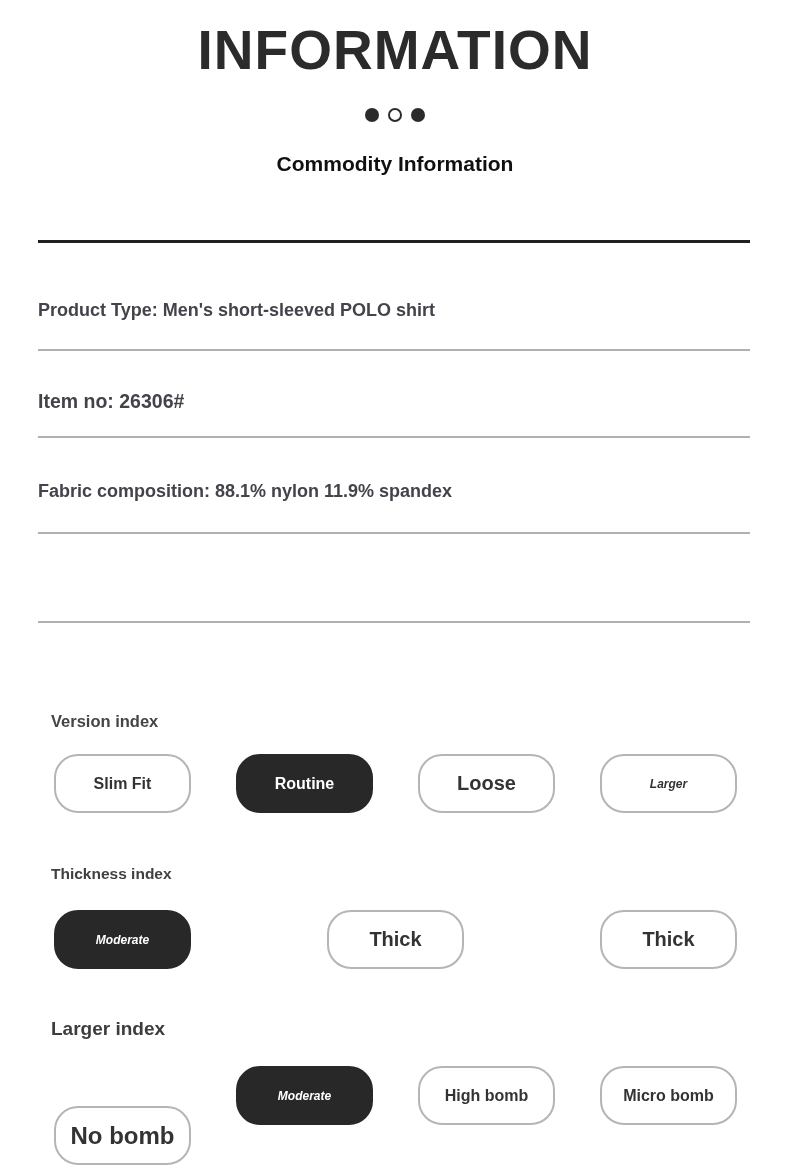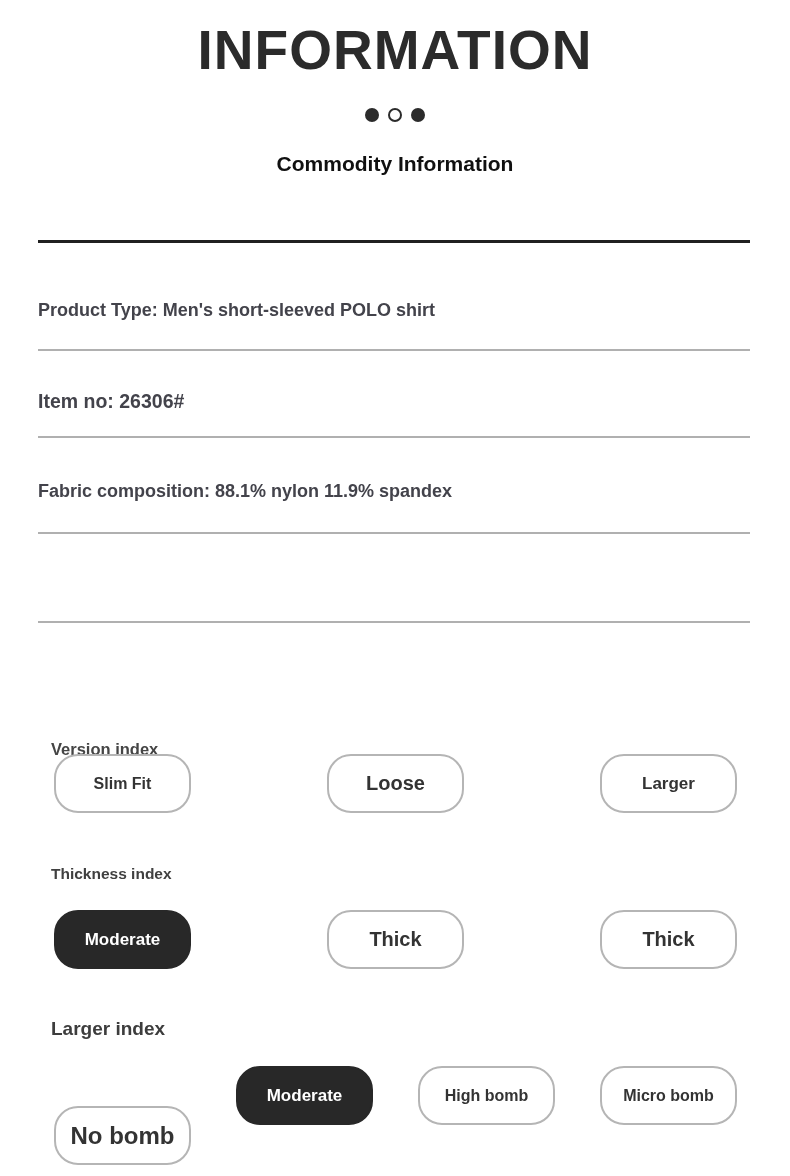--- a/index.html
+++ b/index.html
@@ -75,21 +75,21 @@
   .spec-4 { top: 569px; font-size: 21.5px; }
 
   
   .group-label {
     position: absolute;
     left: 51px;
     font-weight: 700;
     color: #454545;
     white-space: nowrap;
   }
-  .label-1 { top: 712px; font-size: 16.5px; margin-top: 28px; }
+  .label-1 { top: 712px; font-size: 16.5px; }
   .label-2 { top: 865px; font-size: 15.5px; color: #404040; }
   .label-3 { top: 1018px; font-size: 19px; color: #3d3d3d; }
 
   .pill-row {
     position: absolute;
     left: 54px;
     width: 683px;
     display: flex;
     justify-content: space-between;
   }
@@ -111,21 +111,21 @@
     align-items: center;
     justify-content: center;
     cursor: pointer;
     white-space: nowrap;
   }
   .pill.selected {
     background: #282828;
     border-color: #282828;
     color: #ffffff;
   }
-  .pill.s17 { font-size: 17px; }
+  .pill.s17 { font-size: 12px; font-style: italic; }
   .pill.s18 { font-size: 24px; margin-top: 40px; }
   .pill.s20 { font-size: 20px; }
 </style>
 </head>
 <body>
 
 <div class="page">
 
   <h1 class="page-title">INFORMATION</h1>
 
@@ -146,20 +146,21 @@
   <div class="rule thin rule-3"></div>
 
   <p class="spec spec-3">Fabric composition: 88.1% nylon 11.9% spandex</p>
   <div class="rule thin rule-4"></div>
 
   <div class="rule thin rule-5"></div>
 
   <h3 class="group-label label-1">Version index</h3>
   <div class="pill-row row-1">
     <button class="pill">Slim Fit</button>
+    <button class="pill selected">Routine</button>
     <button class="pill s20">Loose</button>
     <button class="pill s17">Larger</button>
   </div>
 
   <h3 class="group-label label-2">Thickness index</h3>
   <div class="pill-row row-2">
     <button class="pill selected s17">Moderate</button>
     <button class="pill s20">Thick</button>
     <button class="pill s20">Thick</button>
   </div>

